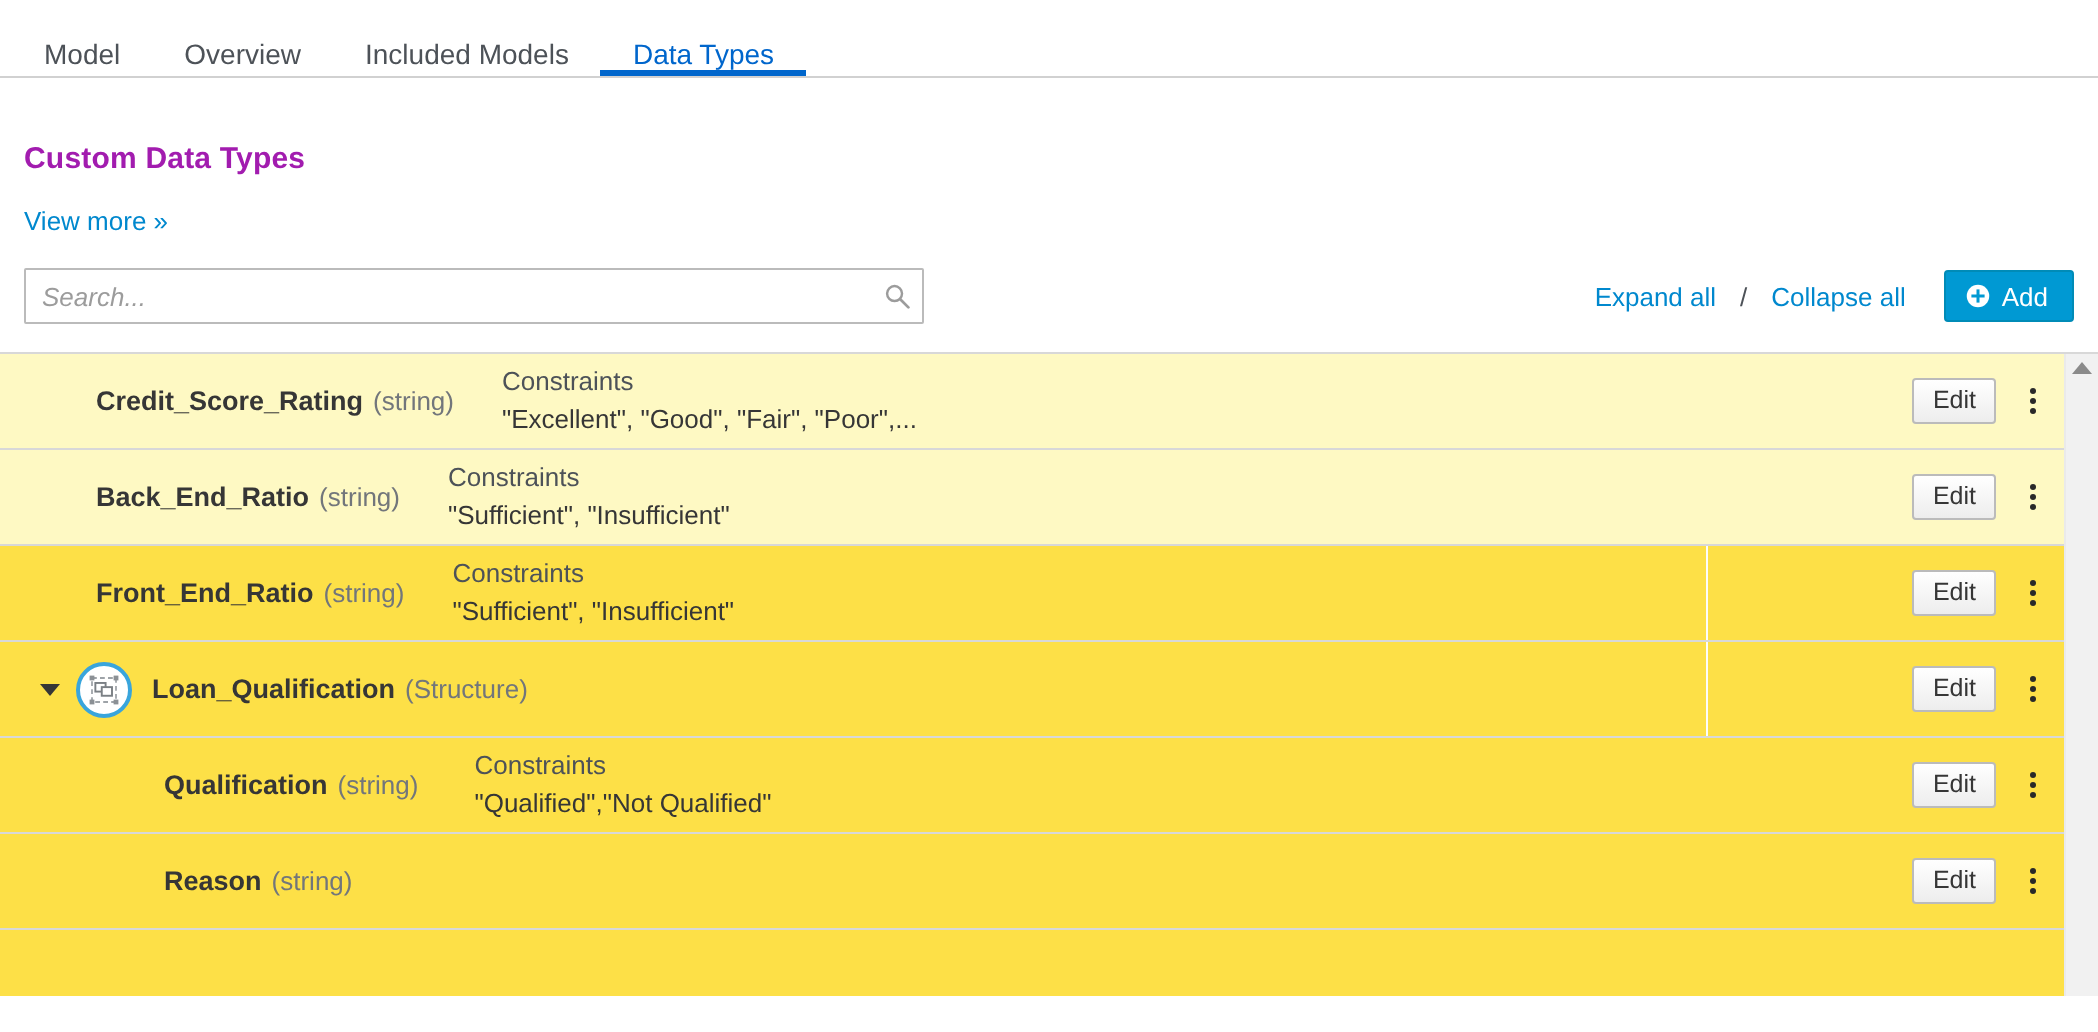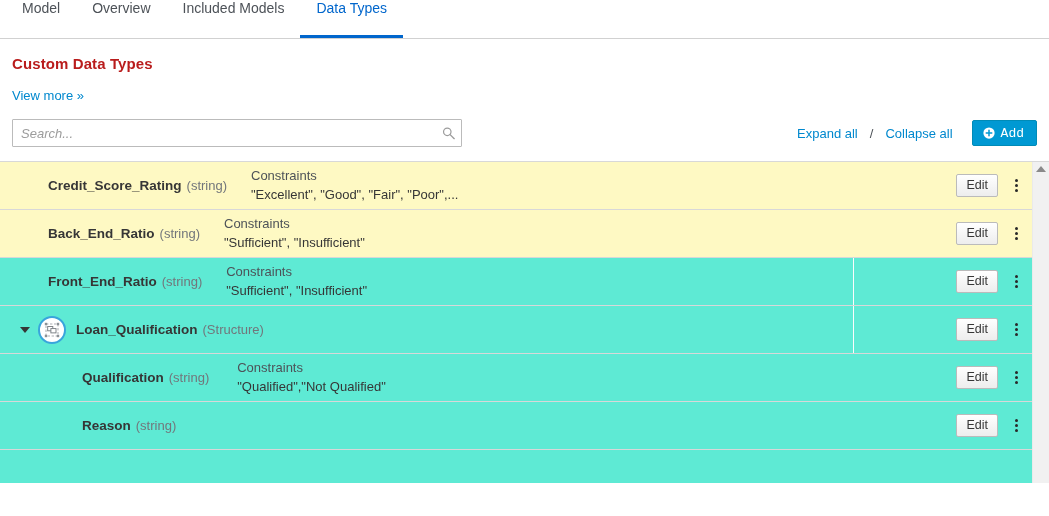--- a/index.html
+++ b/index.html
@@ -24,40 +24,40 @@
     display: flex;
     align-items: stretch;
     padding-left: 6px;
     box-sizing: border-box;
   }
   .tab {
     font-size: 14px;
     color: #4d5258;
     padding: 0 16px;
     display: flex;
-    align-items: flex-start;
+    align-items: flex-end;
     cursor: pointer;
     border-bottom: 3px solid transparent;
     box-sizing: border-box;
     white-space: nowrap;
   }
   .tab.active {
     color: #0066cc;
     border-bottom-color: #0066cc;
   }
 
   
   .header {
     padding: 16px 12px 0 12px;
   }
   .page-title {
     font-size: 15px;
     font-weight: bold;
-    color: #b91c1c;
-    margin: 0 0 14px 0;
+    color: #a21caf;
+    margin: 16px 0 14px 0;
     letter-spacing: .1px;
   }
   .page-desc {
     font-size: 13.5px;
     color: #4d5258;
     margin: 0 0 14px 0;
     line-height: 1.25;
   }
   .view-more {
     font-size: 13px;
@@ -128,21 +128,21 @@
     font-size: 13px;
     margin: 0 9px;
     user-select: none;
   }
   .add-btn {
     margin-left: 16px;
     background: #0099d3;
     border: 1px solid #008bb7;
     color: #fff;
     font-size: 13px;
-    font-family: Liberation Mono, monospace;
+    font-family: Liberation Sans, sans-serif;
     border-radius: 2px;
     height: 26px;
     padding: 0 12px 0 10px;
     display: flex;
     align-items: center;
     gap: 6px;
     cursor: pointer;
     line-height: 1;
   }
   .plus-circle {
@@ -170,21 +170,21 @@
   .dt-row {
     position: relative;
     height: 48px;
     border-bottom: 1px solid #d8d8d8;
     display: flex;
     align-items: center;
     box-sizing: border-box;
     background: #fef9c3;
   }
   .dt-row.shaded {
-    background: #5eead4;
+    background: #fde047;
   }
   .dt-row .v-divider {
     position: absolute;
     left: 853px;
     top: 0;
     bottom: 0;
     width: 1px;
     background: #fcfcfc;
   }
 

